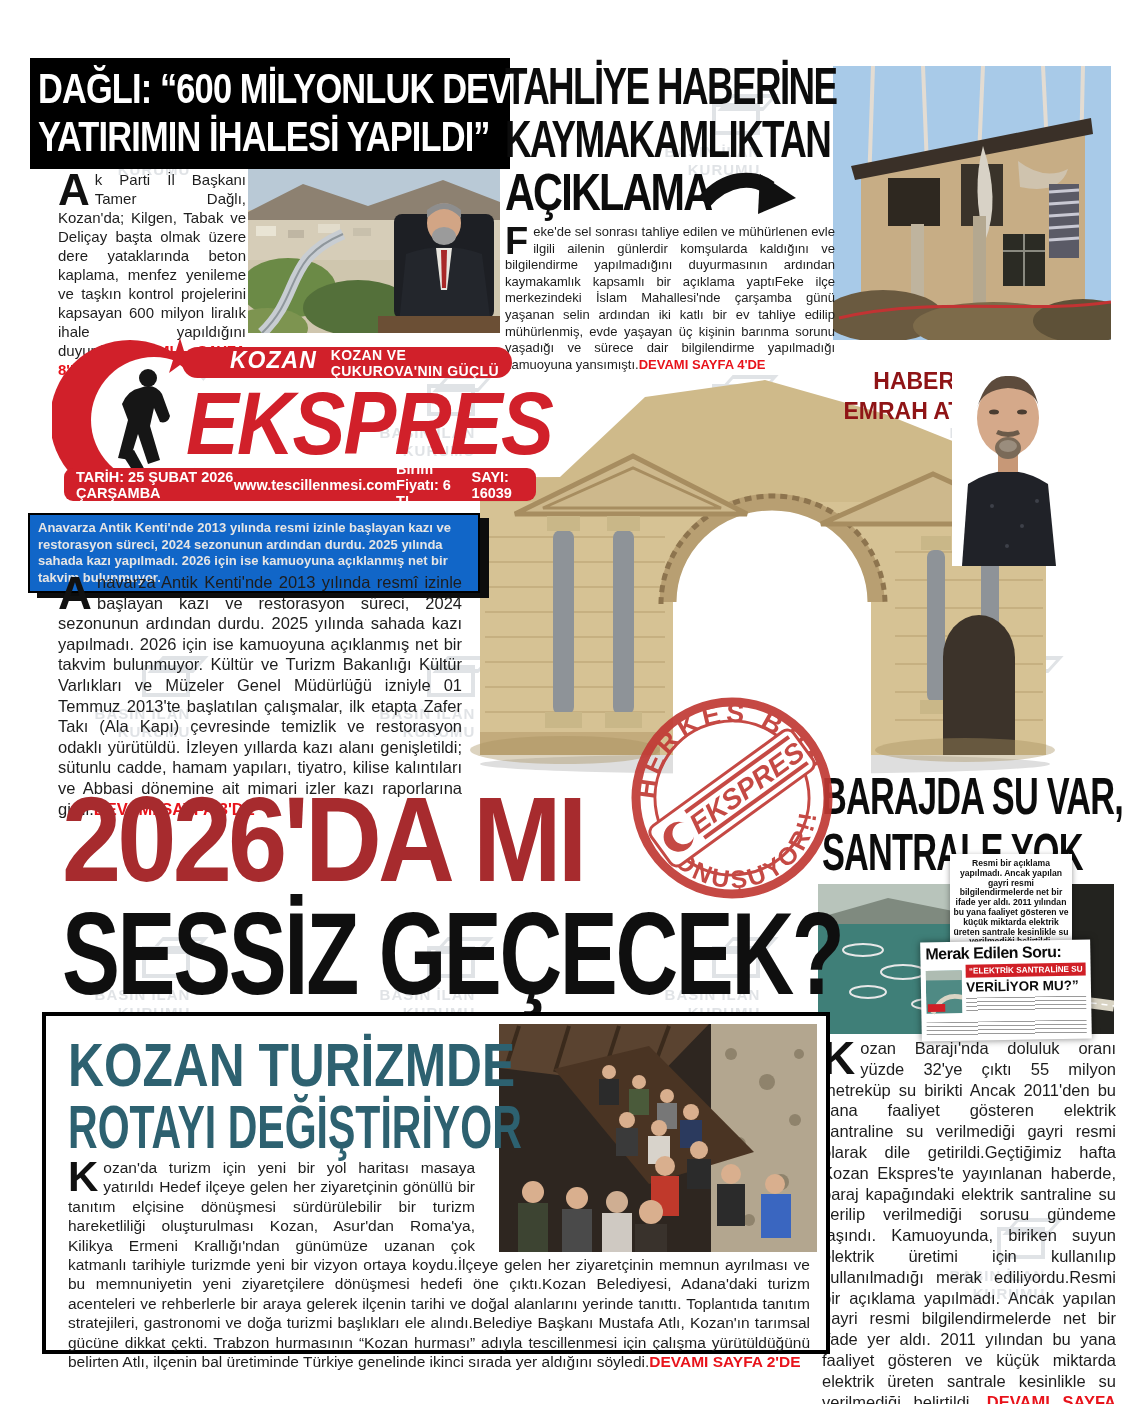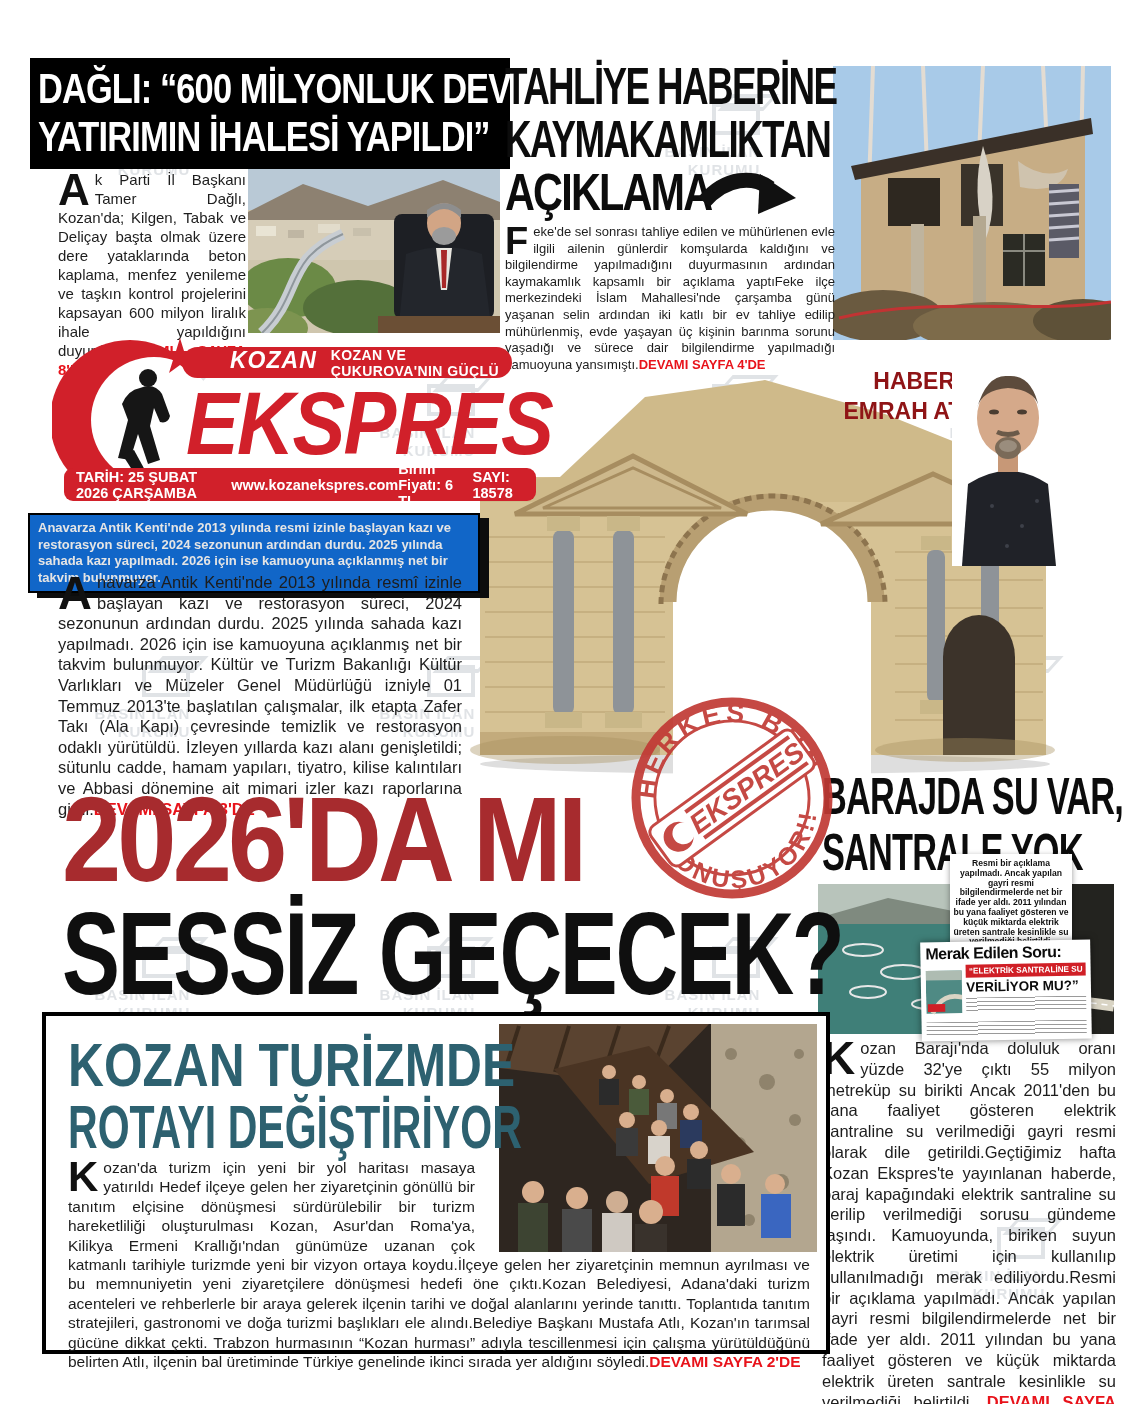--- a/index.html
+++ b/index.html
@@ -268,23 +268,23 @@
       <path d="M70,120 l14,22 10,-4 -12,-22 Z"></path>
     </g>
   </svg>
   <div class="brand-bar">
     <span class="brand-small">KOZAN</span>
     <span class="tagline">KOZAN VE ÇUKUROVA'NIN GÜÇLÜ SESİ</span>
   </div>
   <div class="brand-large">EKSPRES</div>
   <div class="info-bar">
     <span>TARİH: 25 ŞUBAT 2026 ÇARŞAMBA</span>
-    <span>www.kozanekspres.com</span>
+    <span>www.tescillenmesi.com</span>
     <span>Birim Fiyatı: 6 TL</span>
-    <span>SAYI: 18578</span>
+    <span>SAYI: 16039</span>
   </div>
 
   <div class="summary-box">
     <span>Anavarza Antik Kenti'nde 2013 yılında resmi izinle başlayan kazı ve restorasyon süreci, 2024 sezonunun ardından durdu. 2025 yılında sahada kazı yapılmadı. 2026 için ise kamuoyuna açıklanmış net bir takvim bulunmuyor.</span>
   </div>
   <p class="body" style="left:58px;top:572px;width:404px;font-size:16.5px;line-height:20.6px;margin:0;">
     <span class="dropcap" style="font-size:47px;">A</span><span>navarza Antik Kenti'nde 2013 yılında resmî izinle başlayan kazı ve restorasyon süreci, 2024 sezonunun ardından durdu. 2025 yılında sahada kazı yapılmadı. 2026 için ise kamuoyuna açıklanmış net bir takvim bulunmuyor. Kültür ve Turizm Bakanlığı Kültür Varlıkları ve Müzeler Genel Müdürlüğü izniyle 01 Temmuz 2013'te başlatılan çalışmalar, ilk etapta Zafer Takı (Ala Kapı) çevresinde temizlik ve restorasyon odaklı yürütüldü. İzleyen yıllarda kazı alanı genişletildi; sütunlu cadde, hamam yapıları, tiyatro, kilise kalıntıları ve Abbasi dönemine ait mimari izler kazı raporlarına girdi.</span><span class="more">DEVAMI SAYFA 3'DE</span>
   </p>
 
   <svg class="photo" style="left:465px;top:352px;" width="596" height="425" viewBox="0 0 596 425">

